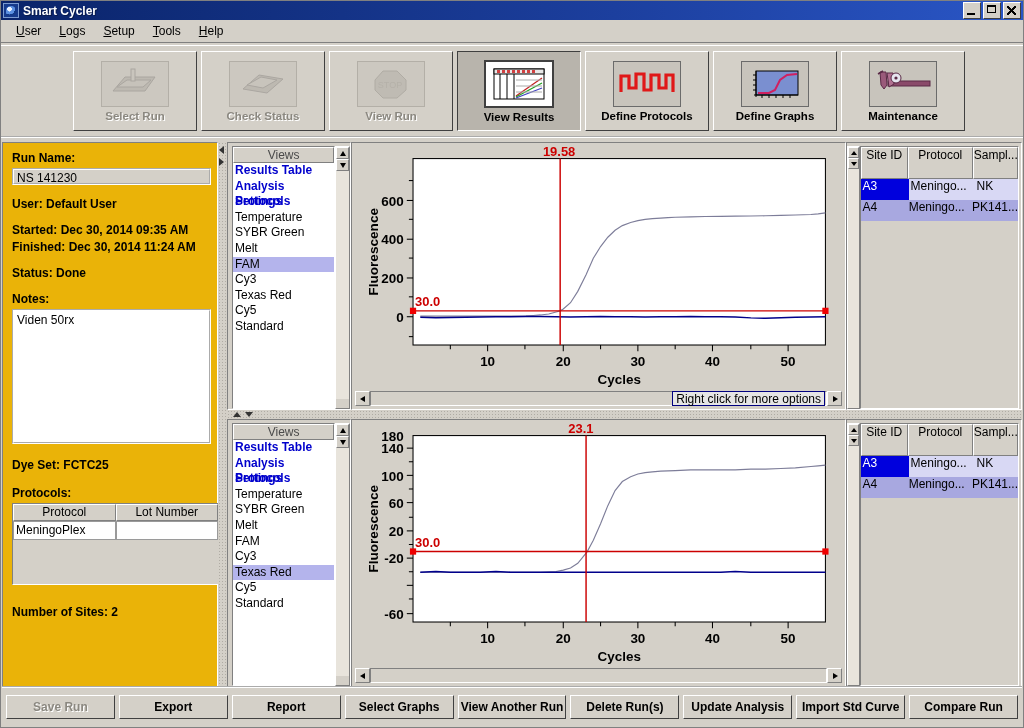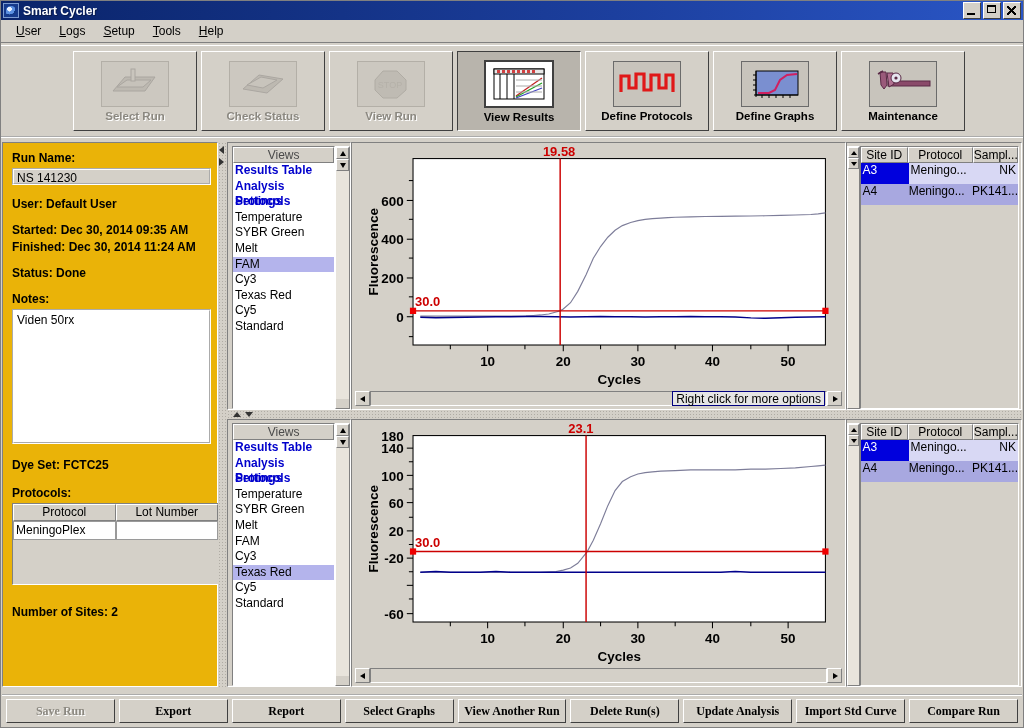--- a/index.html
+++ b/index.html
@@ -159,37 +159,37 @@
     background-size:2px 2px;
     border:1px solid #fff;border-right-color:#808080;border-bottom-color:#808080;}
   .sitescroll .sbtn{height:11px;position:relative;background:#d4d0c8;
     border:1px solid #fff;border-right-color:#808080;border-bottom-color:#808080;
     box-sizing:border-box;}
   .sitescroll .sbtn i{position:absolute;left:2px;top:3px;width:0;height:0;}
   .sitescroll .up i{border-left:3px solid transparent;border-right:3px solid transparent;border-bottom:4px solid #000;}
   .sitescroll .dn i{border-left:3px solid transparent;border-right:3px solid transparent;border-top:4px solid #000;}
   .sitetable{flex:1 1 auto;min-width:0;box-sizing:border-box;background:#d4d0c8;
     border:1px solid #808080;border-right-color:#fff;border-bottom-color:#fff;}
-  .st-head{display:flex;height:16px;}
+  .st-head{display:flex;height:32px;}
   .st-head div{font-size:12px;color:#000;text-align:center;line-height:14px;
     background:#d4d0c8;box-sizing:border-box;
     border:1px solid #fff;border-right-color:#808080;border-bottom-color:#808080;
     overflow:hidden;white-space:nowrap;}
   .st-row{display:flex;height:21px;}
   .st-row div{font-size:12px;color:#000;line-height:14px;padding:0 2px;
     box-sizing:border-box;background:#d8d8f4;overflow:hidden;white-space:nowrap;}
   .st-row.sel div:first-child{background:#0000dd;color:#fff;}
   .st-row.alt div{background:#a8a8e0;}
   .st-row.alt div:first-child{background:#a8a8e0;color:#000;}
-  .c1{width:48px;} .c2{width:66px;} .c3{flex:1 1 auto;text-align:right;}
-
-  
-  .btnbar{position:absolute;left:1px;bottom:1px;width:1020px;height:32px;
+  .c1{width:48px;} .c2{width:66px;} .c3{flex:1 1 auto;}
+
+  
+  .btnbar{position:absolute;left:1px;bottom:1px;width:1020px;height:40px;
     background:#d4d0c8;display:flex;align-items:center;gap:4px;padding:0 4px;
-    box-sizing:border-box;border-top:2px groove #fff;font-family:Liberation Serif, serif;}
+    box-sizing:border-box;border-top:2px groove #fff;}
   .bbtn{flex:1 1 0;height:24px;background:#d4d0c8;color:#000;font-size:12px;
     font-weight:bold;display:flex;align-items:center;justify-content:center;
     box-sizing:border-box;
     border-top:1px solid #fff;border-left:1px solid #fff;
     border-right:1px solid #404040;border-bottom:1px solid #404040;}
   .bbtn.dis{color:#8b8880;text-shadow:1px 1px 0 #fff;}
   svg{display:block;}
 </style>
 </head>
 <body>

